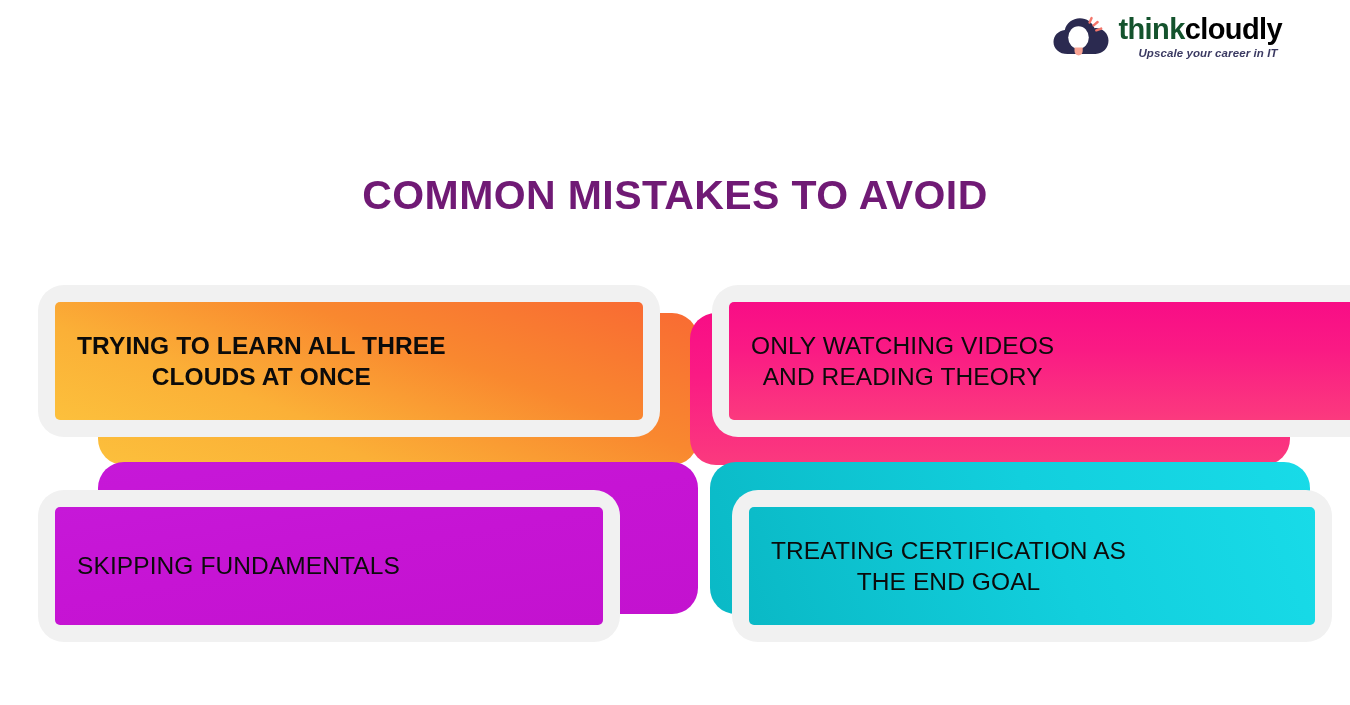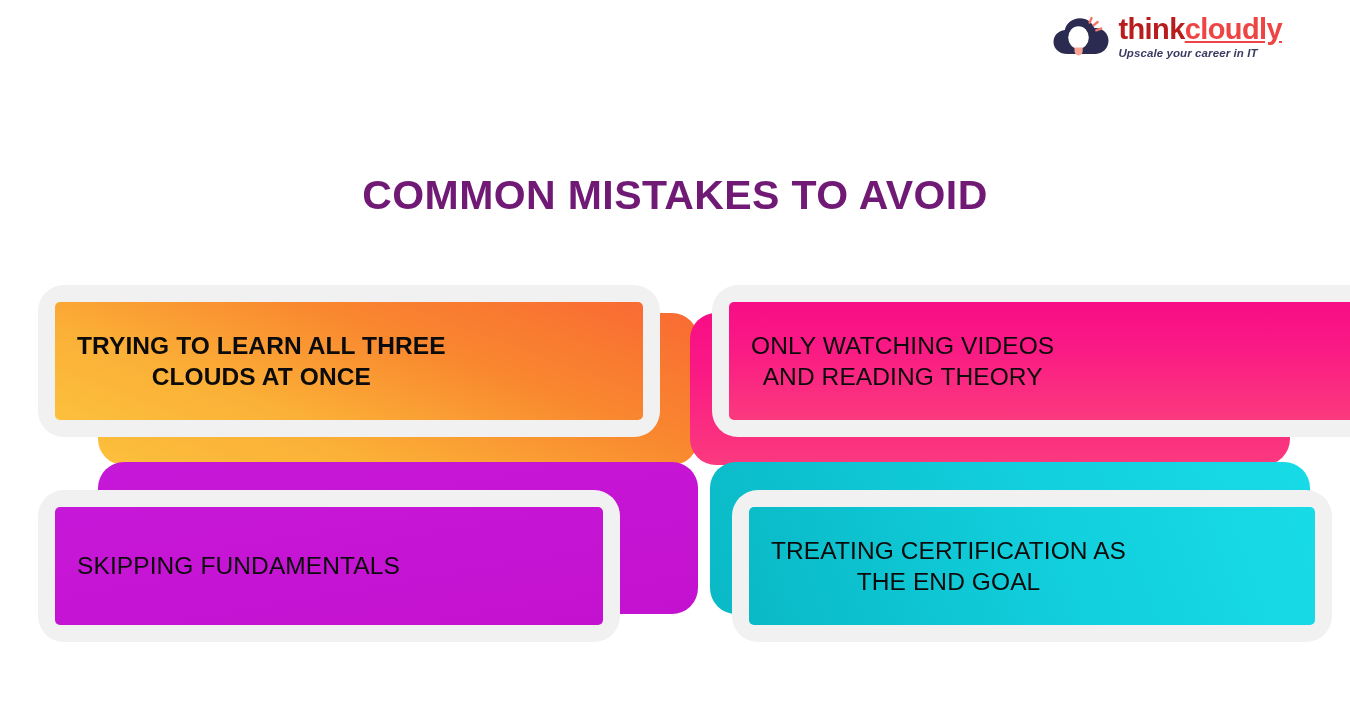--- a/index.html
+++ b/index.html
@@ -20,30 +20,31 @@
     gap:9px;
   }
   .logo-mark { width:56px; height:48px; flex:0 0 auto; }
   .logo-text { display:flex; flex-direction:column; line-height:1; }
   .logo-word {
     font-size:29px;
     font-weight:bold;
     letter-spacing:-0.6px;
     white-space:nowrap;
   }
-  .logo-word .lw-think { color:#b91c1c; }
-  .logo-word .lw-cloudly { color:#ef4444;text-decoration:underline; }
+  .logo-word .lw-think { color:#14532d; }
+  .logo-word .lw-cloudly { color:#000000; }
   .logo-tag {
     margin-top:4px;
     font-size:11.5px;
     font-style:italic;
     font-weight:bold;
     color:#3b3a62;
     letter-spacing:0.1px;
     white-space:nowrap;
+    margin-left:20px;
   }
 
   
   .page-title {
     position:absolute;
     top:172px;
     left:0; right:0;
     text-align:center;
     font-size:41px;
     font-weight:bold;

